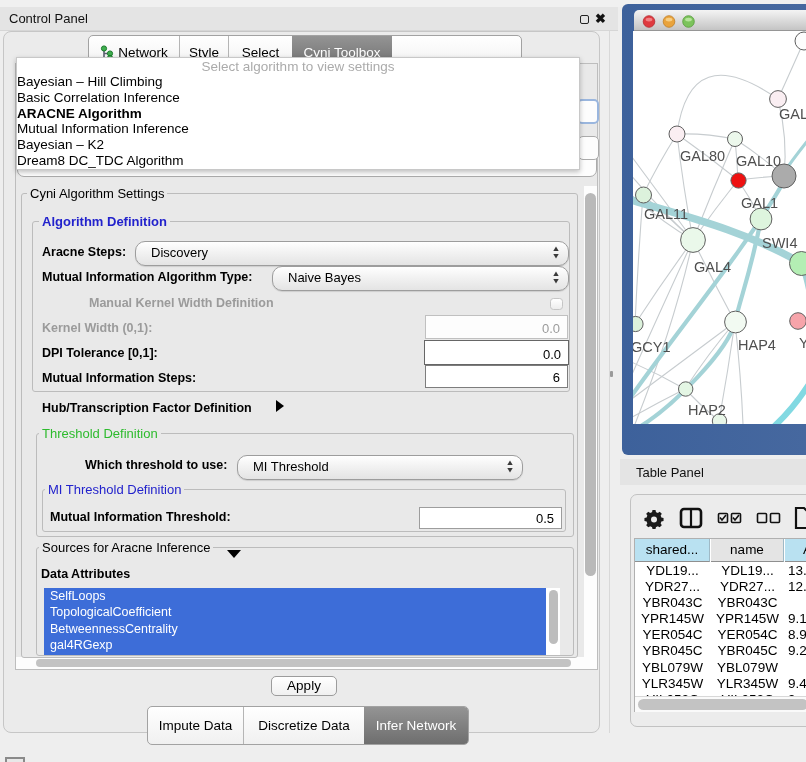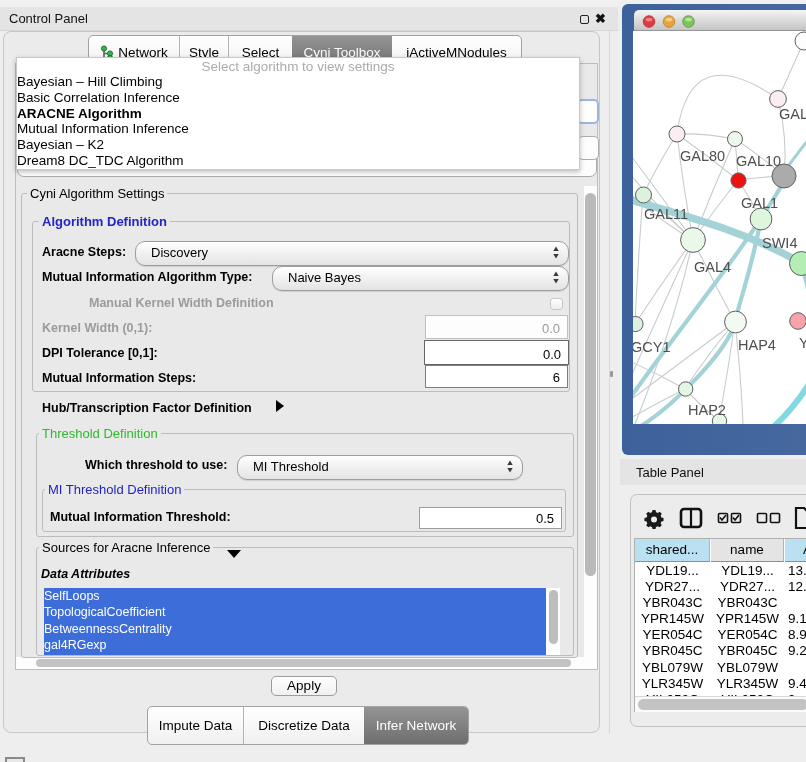--- a/index.html
+++ b/index.html
@@ -32,21 +32,20 @@
     <svg width="14" height="15" viewBox="0 0 14 15" style="margin-right:4px;">
       <path d="M4 4 L4 13 L10 13 M4 8.5 L10 8.5" stroke="#5a6070" stroke-width="1.6" fill="none"></path>
       <circle cx="4" cy="3.5" r="2.6" fill="#3fae4e" stroke="#1c7a2d"></circle>
       <circle cx="10" cy="8.5" r="2.6" fill="#3fae4e" stroke="#1c7a2d"></circle>
       <circle cx="10" cy="13" r="2.6" fill="#3fae4e" stroke="#1c7a2d"></circle>
     </svg>Network
   </div>
   <div style="width:49px;display:flex;align-items:center;justify-content:center;font-size:13.5px;border-right:1px solid #b5b5b5;">Style</div>
   <div style="width:63px;display:flex;align-items:center;justify-content:center;font-size:13.5px;">Select</div>
   <div style="width:100px;display:flex;align-items:center;justify-content:center;font-size:13.5px;background:linear-gradient(#949494,#6e6e6e);color:#fff;">Cyni Toolbox</div>
-  <div style="flex:1;display:flex;align-items:center;justify-content:center;font-size:13.5px;">jActiveMNodules</div>
 </div>
 
 <div class="abs" style="left:15px;top:63px;width:583px;height:607px;background:#e9e9e9;border:1px solid #bdbdbd;"></div>
 
 <div class="abs" style="left:584px;top:186px;width:13px;height:483px;background:#fdfdfd;"></div>
 <div class="abs" style="left:585px;top:193px;width:11px;height:383px;background:#b9b9b9;border-radius:5.5px;"></div>
 
 <div class="abs" style="left:16px;top:657px;width:568px;height:12px;background:#fdfdfd;"></div>
 <div class="abs" style="left:36px;top:659px;width:535px;height:8px;background:#c3c3c3;border-radius:4px;"></div>
 
@@ -106,24 +105,24 @@
 </div>
 
 <div class="groupbox" style="left:42px;top:489px;width:524px;height:43px;"></div>
 <div class="abs" style="left:45px;top:482px;padding:0 3px;background:#e9e9e9;font-size:13px;color:#2222cc;">MI Threshold Definition</div>
 <div class="abs bold" style="left:50px;top:510px;font-size:12.5px;">Mutual Information Threshold:</div>
 <div class="field" style="left:419px;top:507px;width:143px;height:22px;border-color:#9d9d9d;">0.5</div>
 
 <div class="groupbox" style="left:36px;top:547px;width:538px;height:109px;"></div>
 <div class="abs" style="left:39px;top:540px;padding:0 3px;background:#e9e9e9;font-size:13px;color:#000;">Sources for Aracne Inference</div>
 <div class="abs" style="left:227px;top:550px;width:0;height:0;border-top:8px solid #000;border-left:7px solid transparent;border-right:7px solid transparent;"></div>
-<div class="abs bold" style="left:41px;top:567px;font-size:12.5px;font-style:italic;">Data Attributes</div>
+<div class="abs bold" style="left:41px;top:567px;font-size:12.5px;">Data Attributes</div>
 
 <div class="abs" style="left:44px;top:588px;width:516px;height:67px;background:#ffffff;"></div>
-<div class="abs" style="left:44px;top:588px;width:502px;height:67px;background:#3d6dd8;color:#fff;font-size:12.5px;line-height:16.4px;">SelfLoops<br>TopologicalCoefficient<br>BetweennessCentrality<br>gal4RGexp</div>
+<div class="abs" style="left:44px;top:588px;width:502px;height:67px;background:#3d6dd8;color:#fff;font-size:12.5px;line-height:16.4px;padding-left:6px;">SelfLoops<br>TopologicalCoefficient<br>BetweennessCentrality<br>gal4RGexp</div>
 <div class="abs" style="left:549px;top:590px;width:9px;height:54px;background:#bdbdbd;border-radius:4.5px;"></div>
 
 <div class="abs" style="left:16px;top:57px;width:564px;height:113px;background:#fff;border:1px solid #c8c8c8;box-shadow:0 2px 5px rgba(0,0,0,0.25);"></div>
 <div class="abs" style="left:16px;top:59px;width:564px;text-align:center;font-size:13.5px;color:#ababab;">Select algorithm to view settings</div>
 <div class="abs" style="left:17px;top:74px;font-size:13.5px;line-height:15.8px;color:#000;">Bayesian – Hill Climbing<br>Basic Correlation Inference<br><span class="bold">ARACNE Algorithm</span><br>Mutual Information Inference<br>Bayesian – K2<br>Dream8 DC_TDC Algorithm</div>
 
 <div class="abs" style="left:271px;top:676px;width:66px;height:20px;background:linear-gradient(#ffffff,#f0f0f0);border:1px solid #9c9c9c;border-radius:5px;text-align:center;font-size:13.5px;padding-top:1px;">Apply</div>
 
 <div class="abs" style="left:147px;top:706px;width:322px;height:39px;border:1px solid #a2a2a2;border-radius:5px;background:linear-gradient(#ffffff,#f0f0f0);display:flex;overflow:hidden;">
   <div style="width:96px;display:flex;align-items:center;justify-content:center;font-size:13.5px;border-right:1px solid #b5b5b5;">Impute Data</div>

